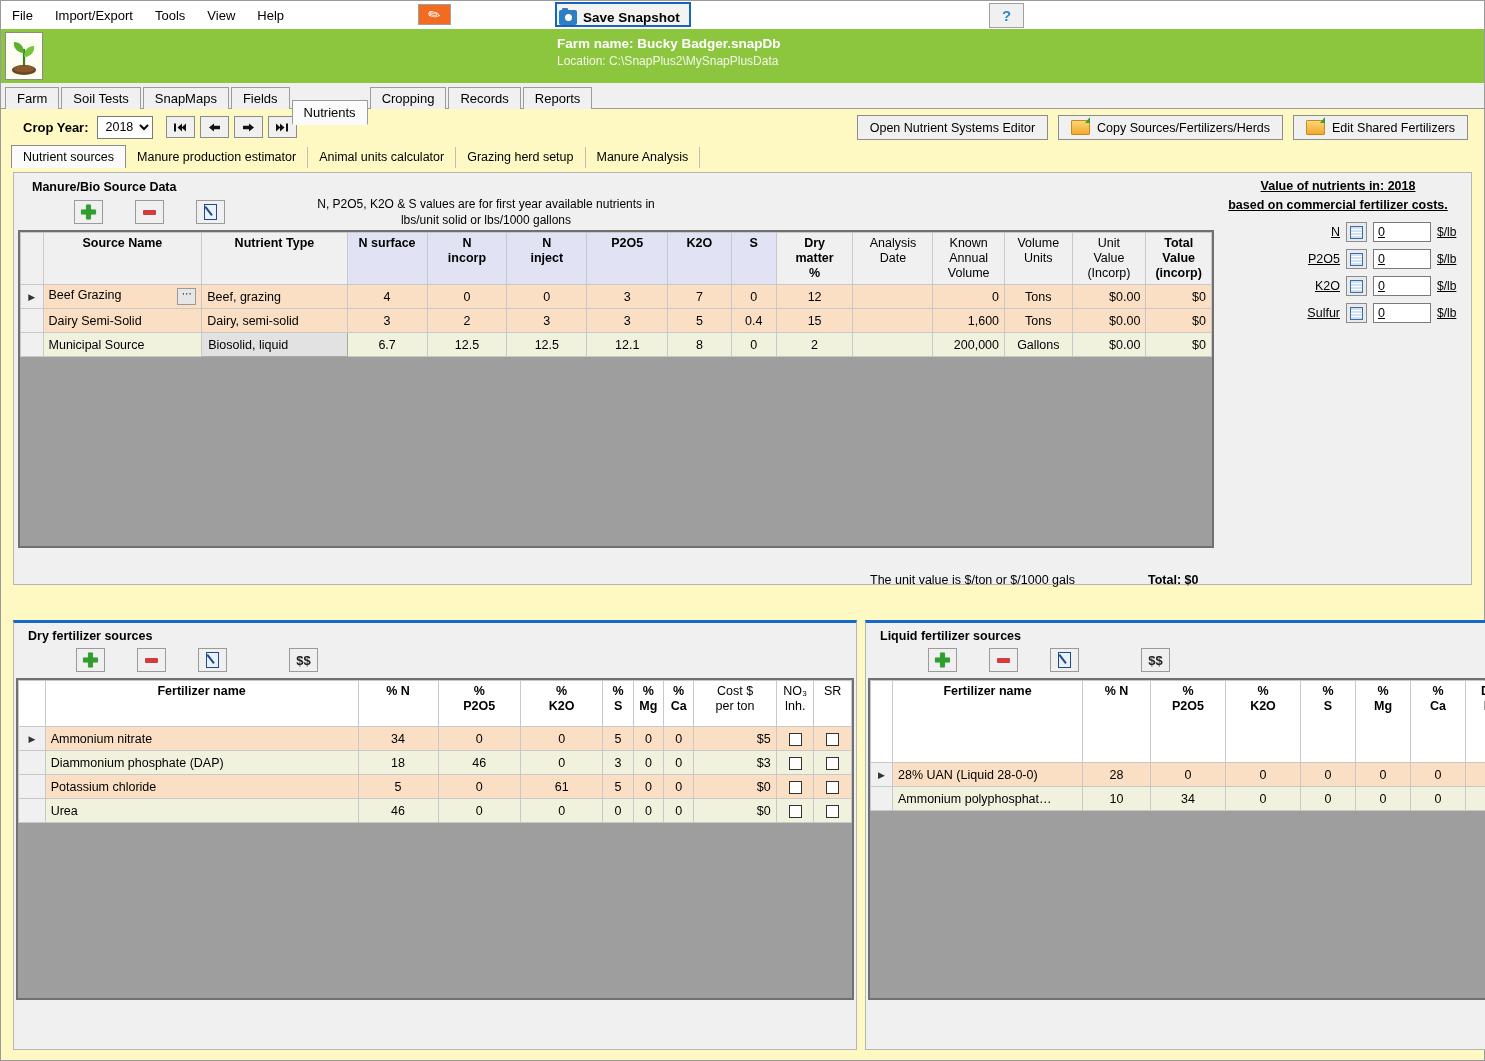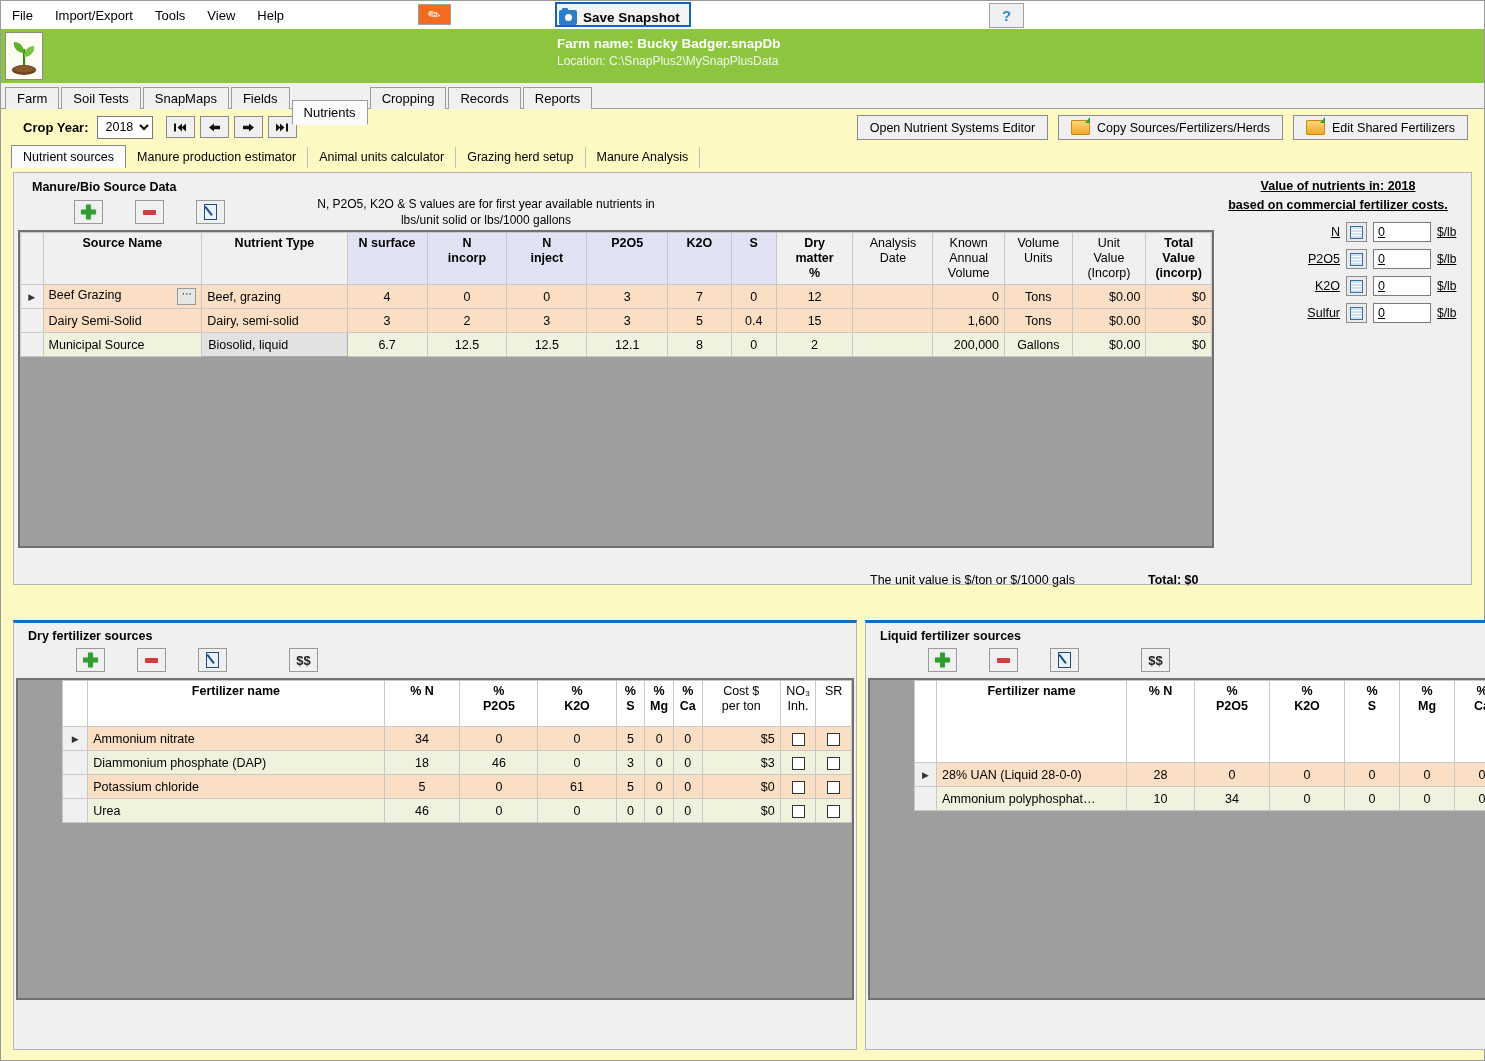--- a/index.html
+++ b/index.html
@@ -482,21 +482,20 @@
   }
   .bpanel.dry { width: 844px; flex: none; }
   .bpanel.liquid { flex: 1; }
   .bpanel .panel-title { padding: 6px 0 0 14px; font-weight: bold; }
   .bpanel .icon-row { padding: 5px 0 6px 62px; gap: 32px; }
   .bgrid-wrap {
     margin: 0 2px;
     border: 2px solid #707070;
     background: #9e9e9e;
     box-sizing: border-box;
-    padding-left: 44px;
   }
 </style>
 </head>
 <body>
 
 <div class="app">
 
   <div class="menubar">
     <div class="menu-item">File</div>
     <div class="menu-item">Import/Export</div>

